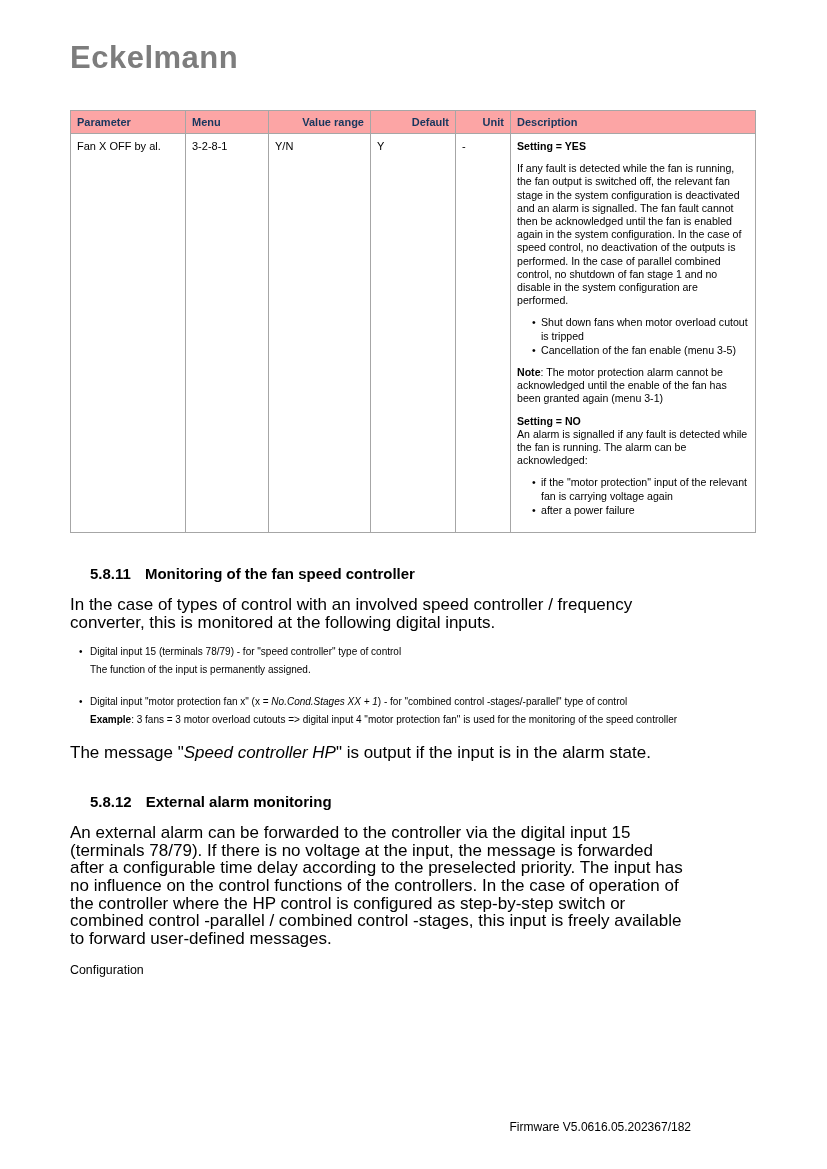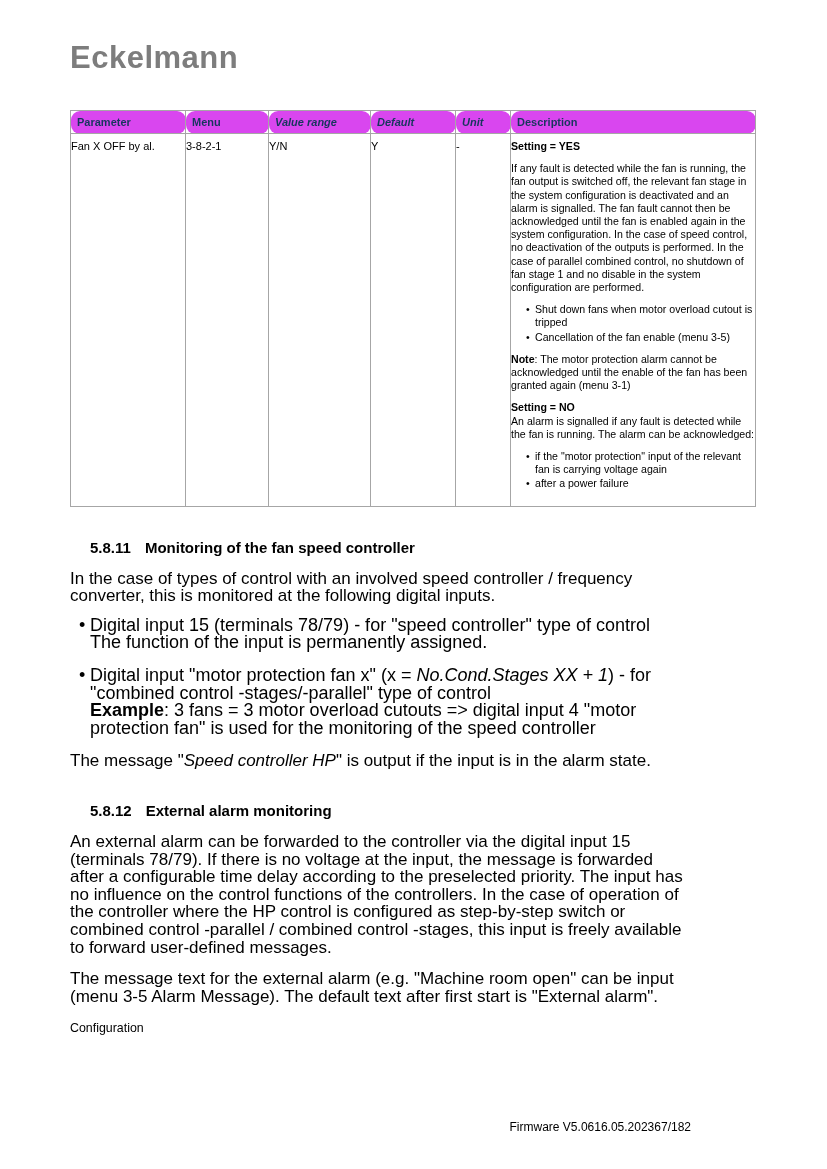--- a/index.html
+++ b/index.html
@@ -20,27 +20,27 @@
 
   
   table.param-table {
     margin-top:34px; width:685px;
     border-collapse:collapse; table-layout:fixed;
   }
   .param-table th, .param-table td {
     border:1px solid #a6a6a6; vertical-align:top;
   }
   .param-table th {
-    background:#d946ef; color:#17365d;
+    background:#fca5a5; color:#17365d;
     font-size:11px; font-weight:bold;
-    padding:5px 6px; text-align:left; height:22px;border-radius:9px;
+    padding:5px 6px; text-align:left; height:22px;
   }
-  .param-table th.c { text-align:left;font-style:italic; }
+  .param-table th.c { text-align:right; }
   .param-table td {
-    font-size:11px; padding:6px 0; line-height:13px;
+    font-size:11px; padding:6px 6px; line-height:13px;
   }
   .col-parameter { width:115px; }
   .col-menu { width:83px; }
   .col-range { width:102px; }
   .col-default { width:85px; }
   .col-unit { width:55px; }
   .col-desc { width:245px; }
 
   td.desc { font-size:10.6px; line-height:13.2px;margin-left:20px; }
   .desc-block { margin-bottom:9px; }
@@ -51,21 +51,21 @@
   ul.desc-list li::before { content:"•"; position:absolute; left:-9px; }
 
   
   .section-heading { margin-top:32px; font-size:15px; font-weight:bold; }
   .section-heading .num { margin-right:14px;margin-left:20px; }
 
   .para { margin-top:14px; font-size:17px; line-height:17.6px; }
   .para i, .ital { font-style:italic; }
 
   ul.body-list { list-style:none; margin-top:12px; padding-left:20px; }
-  ul.body-list li { position:relative; margin-bottom:15px; font-size:18px; line-height:17.6px; }
+  ul.body-list li { position:relative; margin-bottom:15px; font-size:10px; line-height:17.6px; }
   ul.body-list li::before { content:"•"; position:absolute; left:-11px; }
 
   .config-label { margin-top:16px; font-size:12.4px; font-weight:normal; }
 
   
   .footer {
     position:absolute; left:70px; right:72px; top:1120px;
     display:flex; justify-content:flex-end;
     font-size:12px;
   }
@@ -93,21 +93,21 @@
           <th>Menu</th>
           <th class="c">Value range</th>
           <th class="c">Default</th>
           <th class="c">Unit</th>
           <th>Description</th>
         </tr>
       </thead>
       <tbody>
         <tr>
           <td>Fan X OFF by al.</td>
-          <td>3-8-2-1</td>
+          <td>3-2-8-1</td>
           <td>Y/N</td>
           <td>Y</td>
           <td>-</td>
           <td class="desc">
             <div class="desc-block bold">Setting = YES</div>
             <div class="desc-block">If any fault is detected while the fan is running, the fan output is switched off, the relevant fan stage in the system configuration is deactivated and an alarm is signalled. The fan fault cannot then be acknowledged until the fan is enabled again in the system configuration. In the case of speed control, no deactivation of the outputs is performed. In the case of parallel combined control, no shutdown of fan stage 1 and no disable in the system configuration are performed.</div>
             <ul class="desc-list">
               <li>Shut down fans when motor overload cutout is tripped</li>
               <li>Cancellation of the fan enable (menu 3-5)</li>
             </ul>
@@ -142,21 +142,20 @@
 
     <div class="para" style="margin-top:6px;">
       <span>The message "</span><span class="ital">Speed controller HP</span><span>" is output if the input is in the alarm state.</span>
     </div>
 
     <div class="section-heading">
       <span class="num">5.8.12</span><span>External alarm monitoring</span>
     </div>
 
     <div class="para">An external alarm can be forwarded to the controller via the digital input 15 (terminals 78/79). If there is no voltage at the input, the message is forwarded after a configurable time delay according to the preselected priority. The input has no influence on the control functions of the controllers. In the case of operation of the controller where the HP control is configured as step-by-step switch or combined control -parallel / combined control -stages, this input is freely available to forward user-defined messages.</div>
-    <div class="para">The message text for the external alarm (e.g. "Machine room open" can be input (menu 3-5 Alarm Message). The default text after first start is "External alarm".</div>
     <div class="config-label">Configuration</div>
 
   </div>
 
   <div class="footer">
     <span>Firmware V5.06</span>
     <span>16.05.2023</span>
     <span>67/182</span>
   </div>
 </div>

